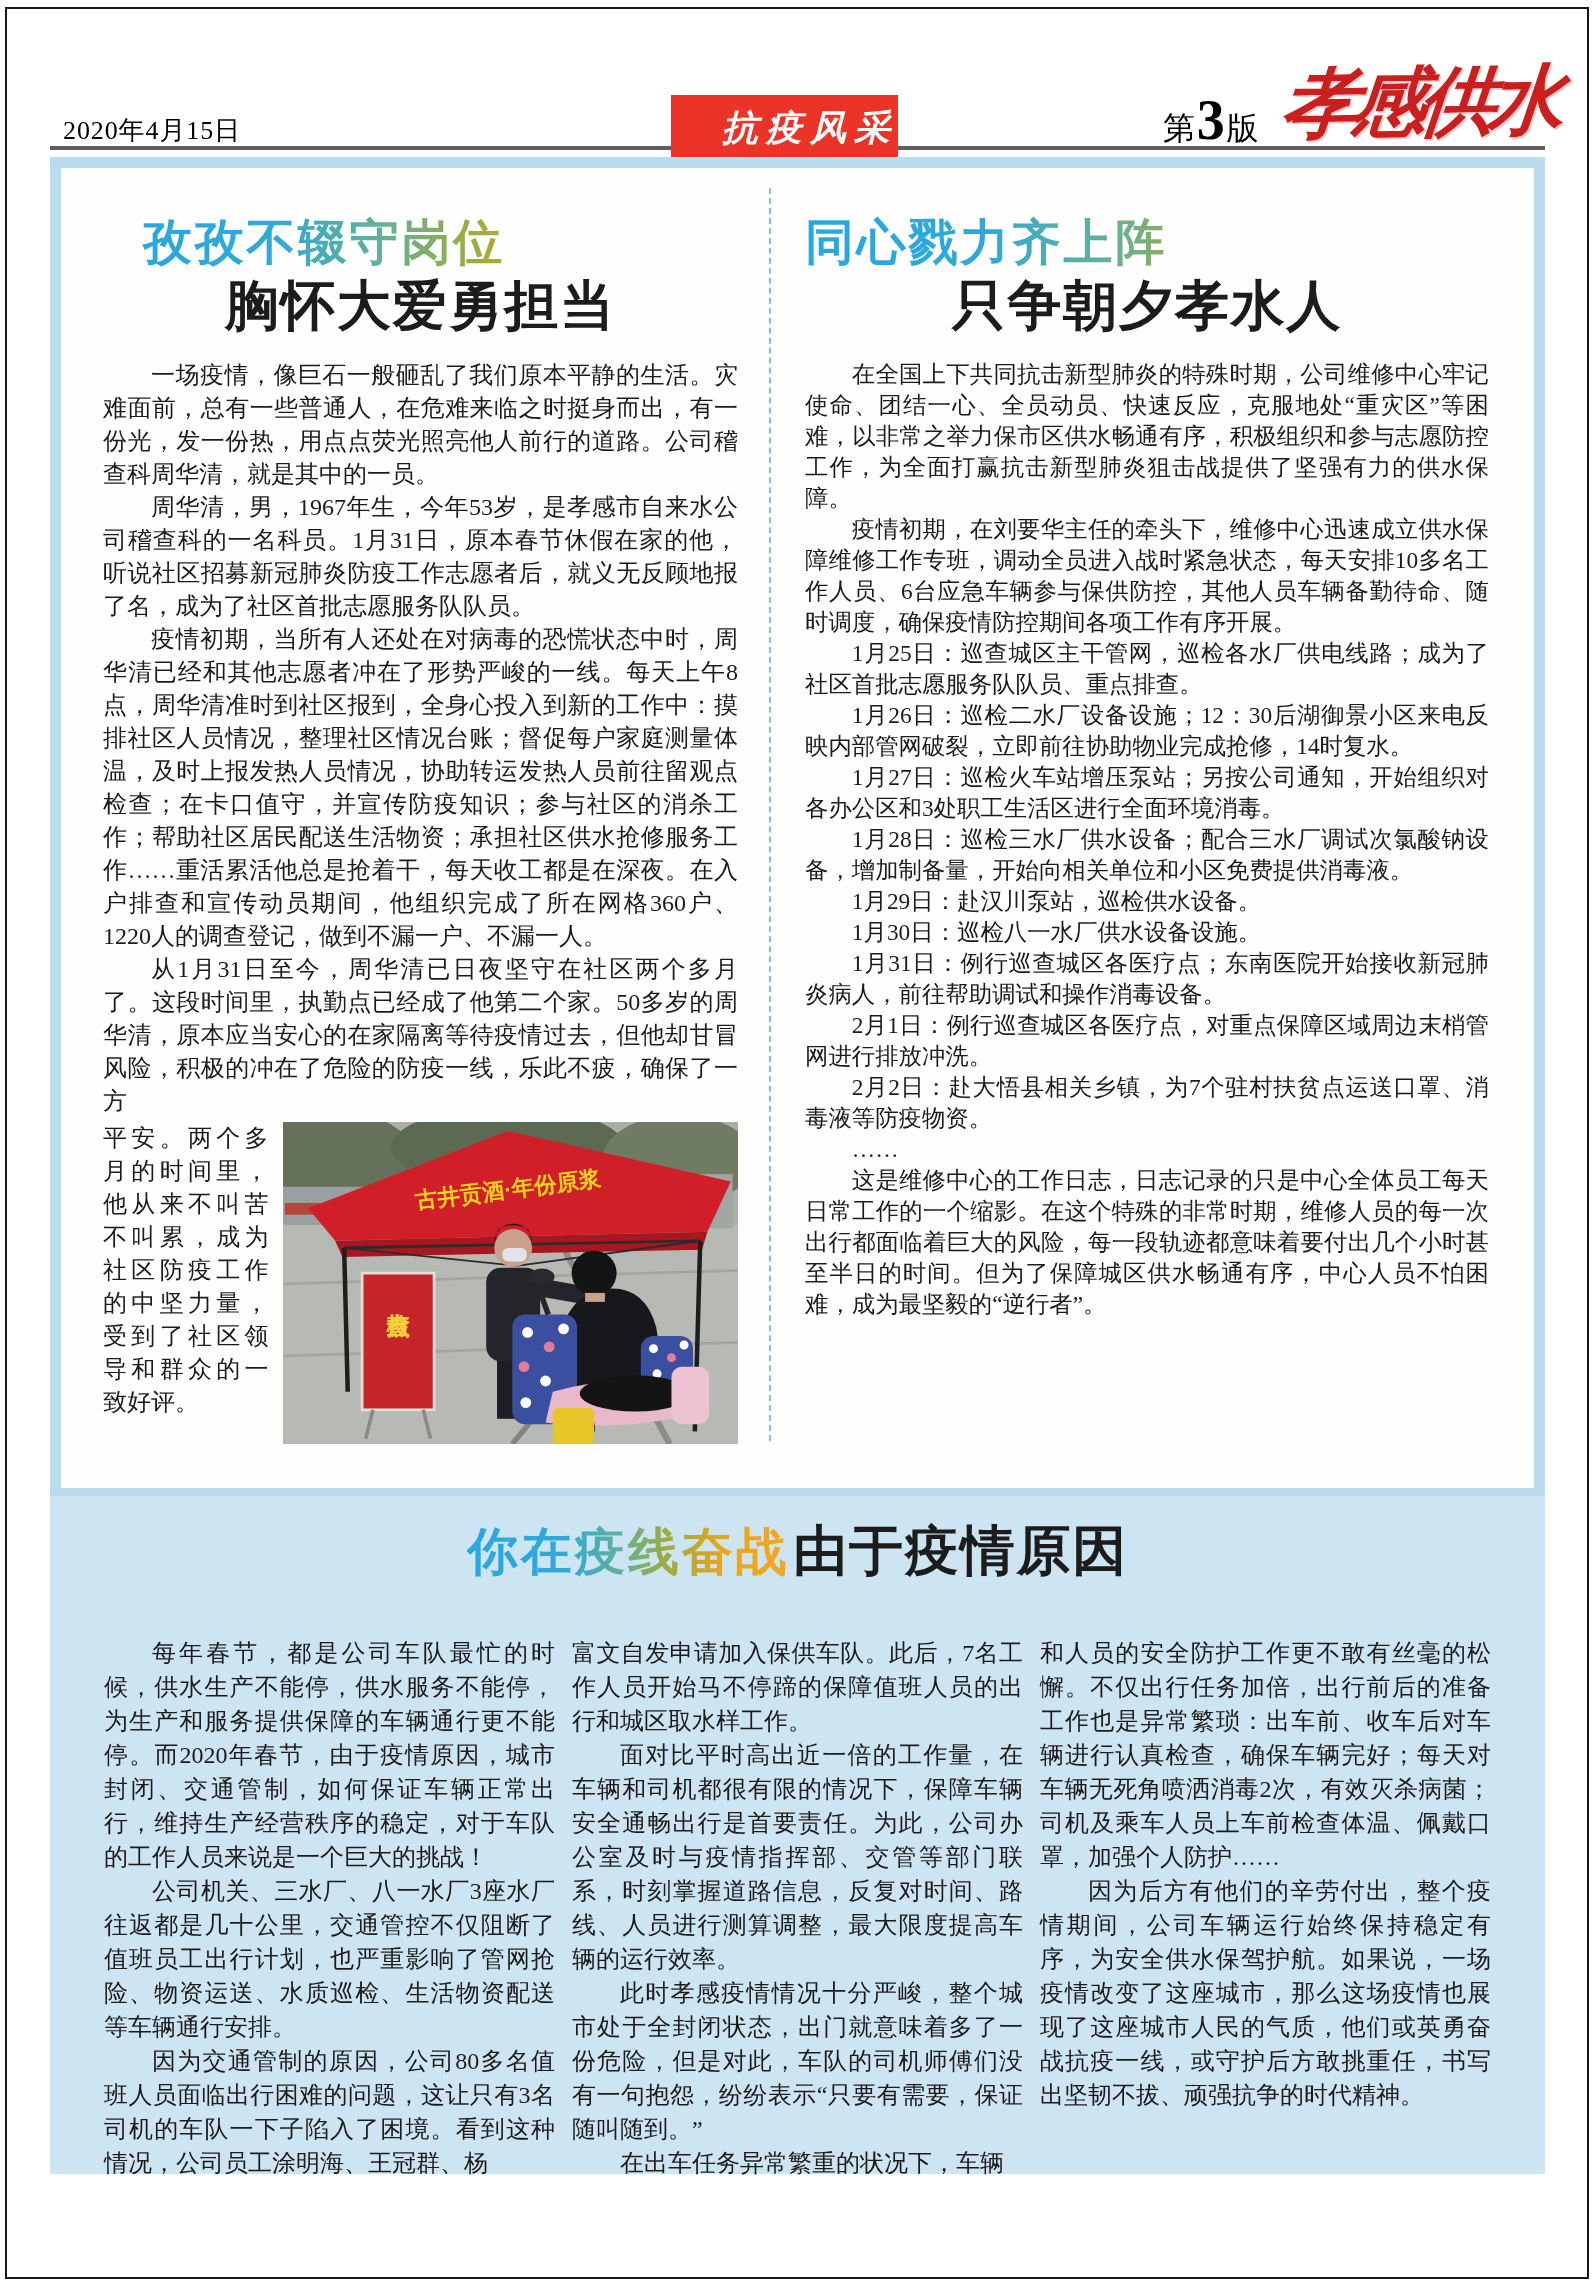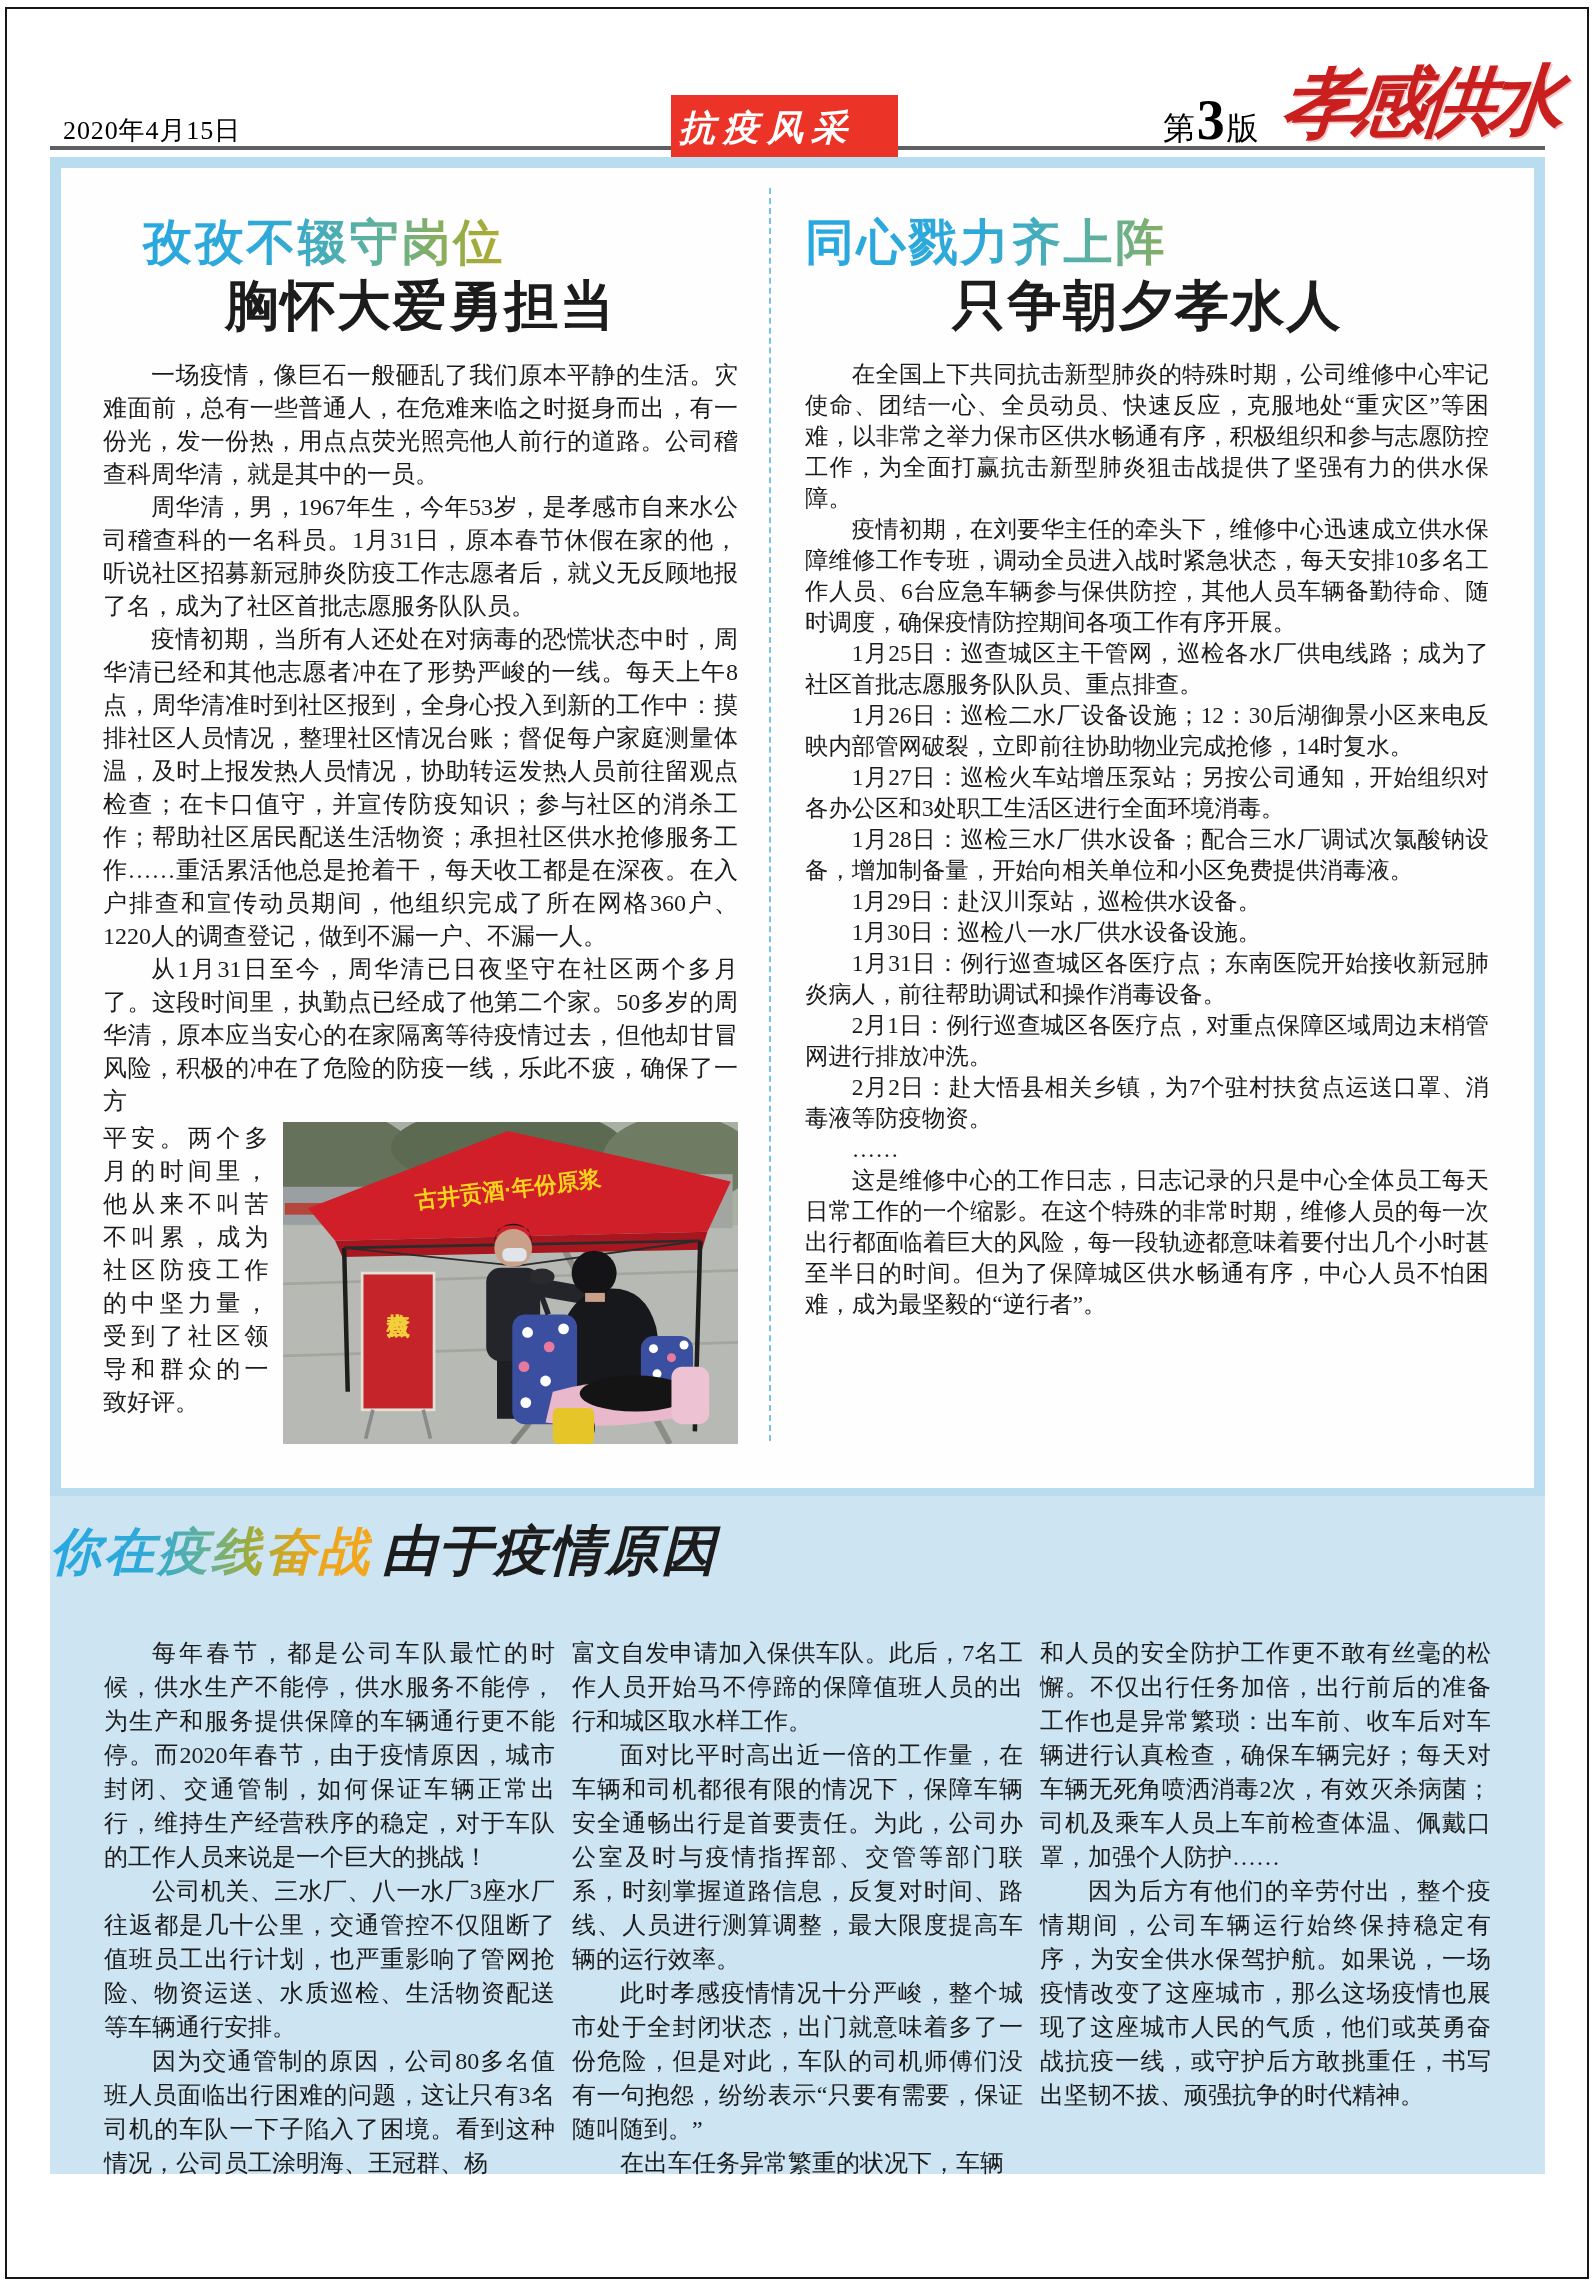--- a/index.html
+++ b/index.html
@@ -4,21 +4,21 @@
 <style>
   html,body{margin:0;padding:0;background:#ffffff;}
   #page{position:relative;width:1594px;height:2288px;background:#ffffff;overflow:hidden;
         font-family:"Liberation Serif","DejaVu Serif",serif;color:#111;}
   .frame{position:absolute;left:5.4px;top:7.2px;right:5.4px;bottom:9px;border:2.7px solid #161616;pointer-events:none;}
 
   
   .date{position:absolute;left:63px;top:113px;font-size:26px;letter-spacing:0.9px;color:#000;}
   .hline{position:absolute;left:50px;top:146px;width:1495px;height:3.6px;background:#5f5f5f;}
   .banner{position:absolute;left:671px;top:95px;width:227px;height:66px;background:#ec3327;
-          display:flex;align-items:center;justify-content:flex-start;}
+          display:flex;align-items:center;justify-content:flex-end;}
   .banner span{color:#fff;font-size:36px;font-weight:bold;font-style:italic;letter-spacing:8px;
           font-family:"Liberation Serif","DejaVu Serif",serif;text-indent:8px;}
   .edition{position:absolute;left:1163px;top:88px;display:flex;align-items:baseline;color:#000;}
   .edition .small{font-size:32px;}
   .edition .big{font-size:56px;font-weight:bold;padding:0 1.8px;}
   .masthead{position:absolute;left:1282px;top:52px;width:270px;font-size:76px;font-weight:bold;font-style:italic;
           color:#c91f1f;transform:skewX(-6deg) rotate(-1deg);letter-spacing:-7.2px;white-space:nowrap;
           text-shadow:1.8px 1.8px 0 rgba(201,31,31,.25);}
 
   
@@ -42,21 +42,21 @@
   .body p{margin:0;text-indent:2em;}
   .col-left .body{font-size:24px;line-height:33px;}
   .col-right .body{font-size:23.4px;line-height:31px;}
 
   
   .wrap-row{display:flex;margin-top:4px;}
   .wrap-text{width:166px;font-size:24px;line-height:33px;text-align:justify;color:#1b1b1b;}
   .photo-box{width:455px;height:322px;margin-left:14.4px;flex:none;background:#b9bcb6;}
 
   
-  .b-titlerow{position:absolute;top:23.4px;left:0;width:100%;display:flex;align-items:baseline;gap:10px;font-style:italic;}
+  .b-titlerow{position:absolute;top:23.4px;left:0;width:100%;display:flex;justify-content:center;align-items:baseline;gap:4px;}
   .b-kicker{font-family:"Liberation Sans","DejaVu Sans",sans-serif;font-weight:bold;font-size:51px;line-height:65px;letter-spacing:2.7px;
           background:linear-gradient(90deg,#27a8e1 0%,#2fa9d8 30%,#62b199 48%,#9dac3d 62%,#eaa51d 80%,#f4a71c 100%);
           -webkit-background-clip:text;background-clip:text;color:transparent;white-space:nowrap;}
   .b-title{font-size:54px;line-height:65px;font-weight:900;color:#1c1c1c;letter-spacing:1.8px;white-space:nowrap;}
   .b-cols{position:absolute;top:104px;left:54px;right:54px;display:flex;gap:17px;margin-top:36px;}
   .b-col{flex:1;font-size:24px;line-height:34px;text-align:justify;color:#1b1b1b;}
   .b-col p{margin:0;text-indent:2em;}
   .b-col p.cont{text-indent:0;}
 </style>
 </head>

